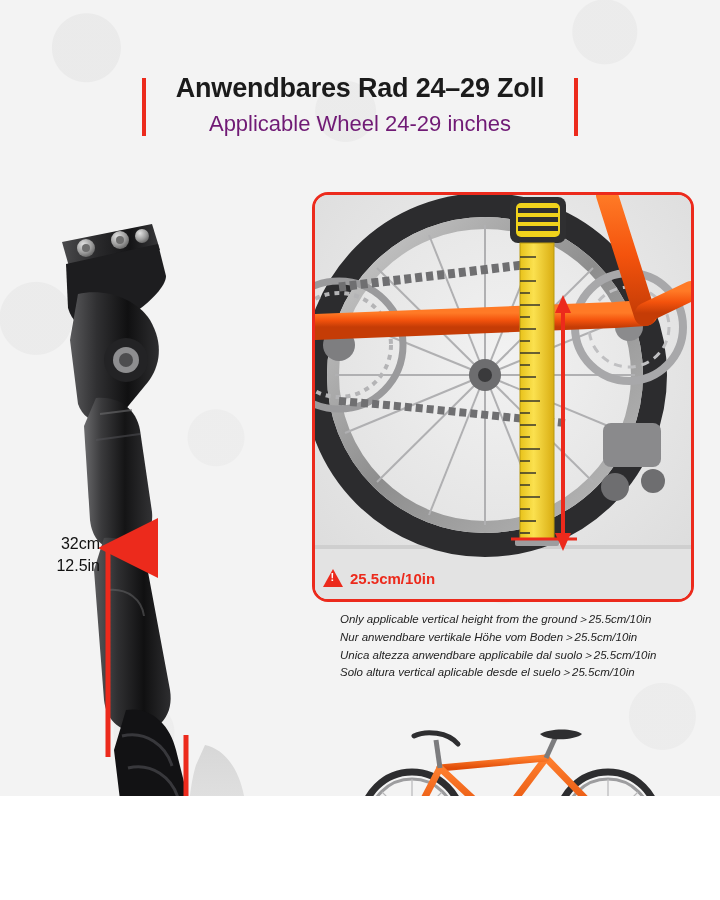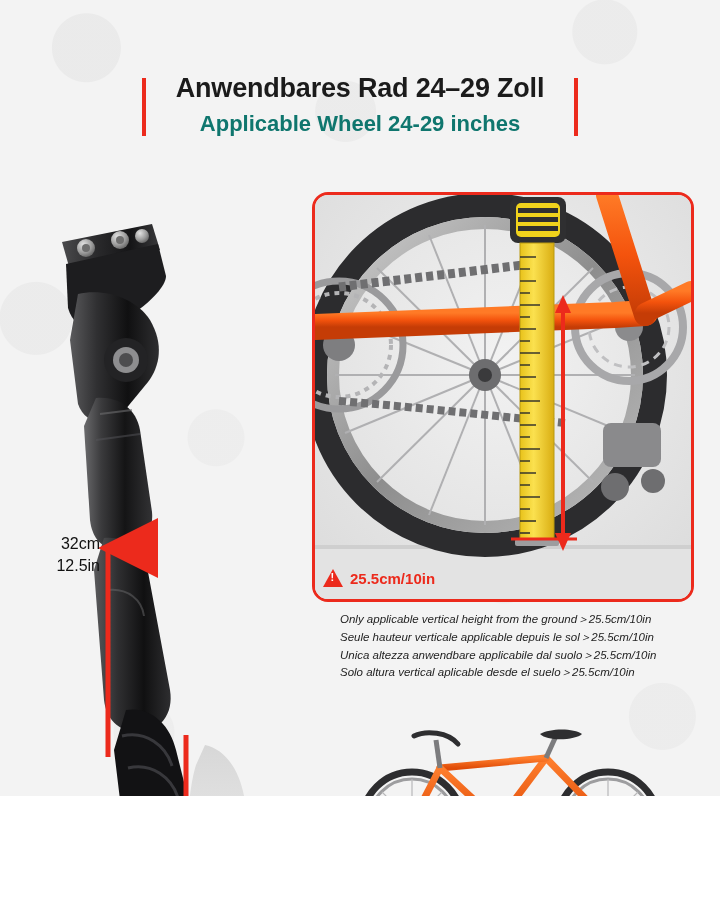--- a/index.html
+++ b/index.html
@@ -62,22 +62,22 @@
     font-size: 27px;
     font-weight: bold;
     color: #1b1b1b;
     letter-spacing: -0.2px;
     line-height: 1.25;
     margin: 0;
     white-space: nowrap;
   }
   .title-en {
     font-size: 22px;
-    font-weight: bold;
-    color: #0f766e;
+    font-weight: normal;
+    color: #701a75;
     line-height: 1.3;
     margin: 4px 0 0 0;
     white-space: nowrap;
   }
 
   
   .product-area {
     position: absolute;
     left: 0;
     top: 190px;
@@ -400,21 +400,21 @@
     </svg>
 
     <div class="warn-row">
       <span class="warn-tri"></span>
       <span class="warn-text">25.5cm/10in</span>
     </div>
   </div>
 
   <div class="notes">
     <div>Only applicable vertical height from the ground＞25.5cm/10in</div>
-    <div>Seule hauteur verticale applicable depuis le sol＞25.5cm/10in</div>
+    <div>Nur anwendbare vertikale Höhe vom Boden＞25.5cm/10in</div>
     <div>Unica altezza anwendbare applicabile dal suolo＞25.5cm/10in</div>
     <div>Solo altura vertical aplicable desde el suelo＞25.5cm/10in</div>
   </div>
 
   <div class="bike-area">
     <svg width="340" height="180" viewBox="0 0 340 180">
       <defs>
         <linearGradient id="frOr" x1="0" y1="0" x2="0" y2="1">
           <stop offset="0%" stop-color="#ff7f2e"></stop>
           <stop offset="100%" stop-color="#e04c08"></stop>

